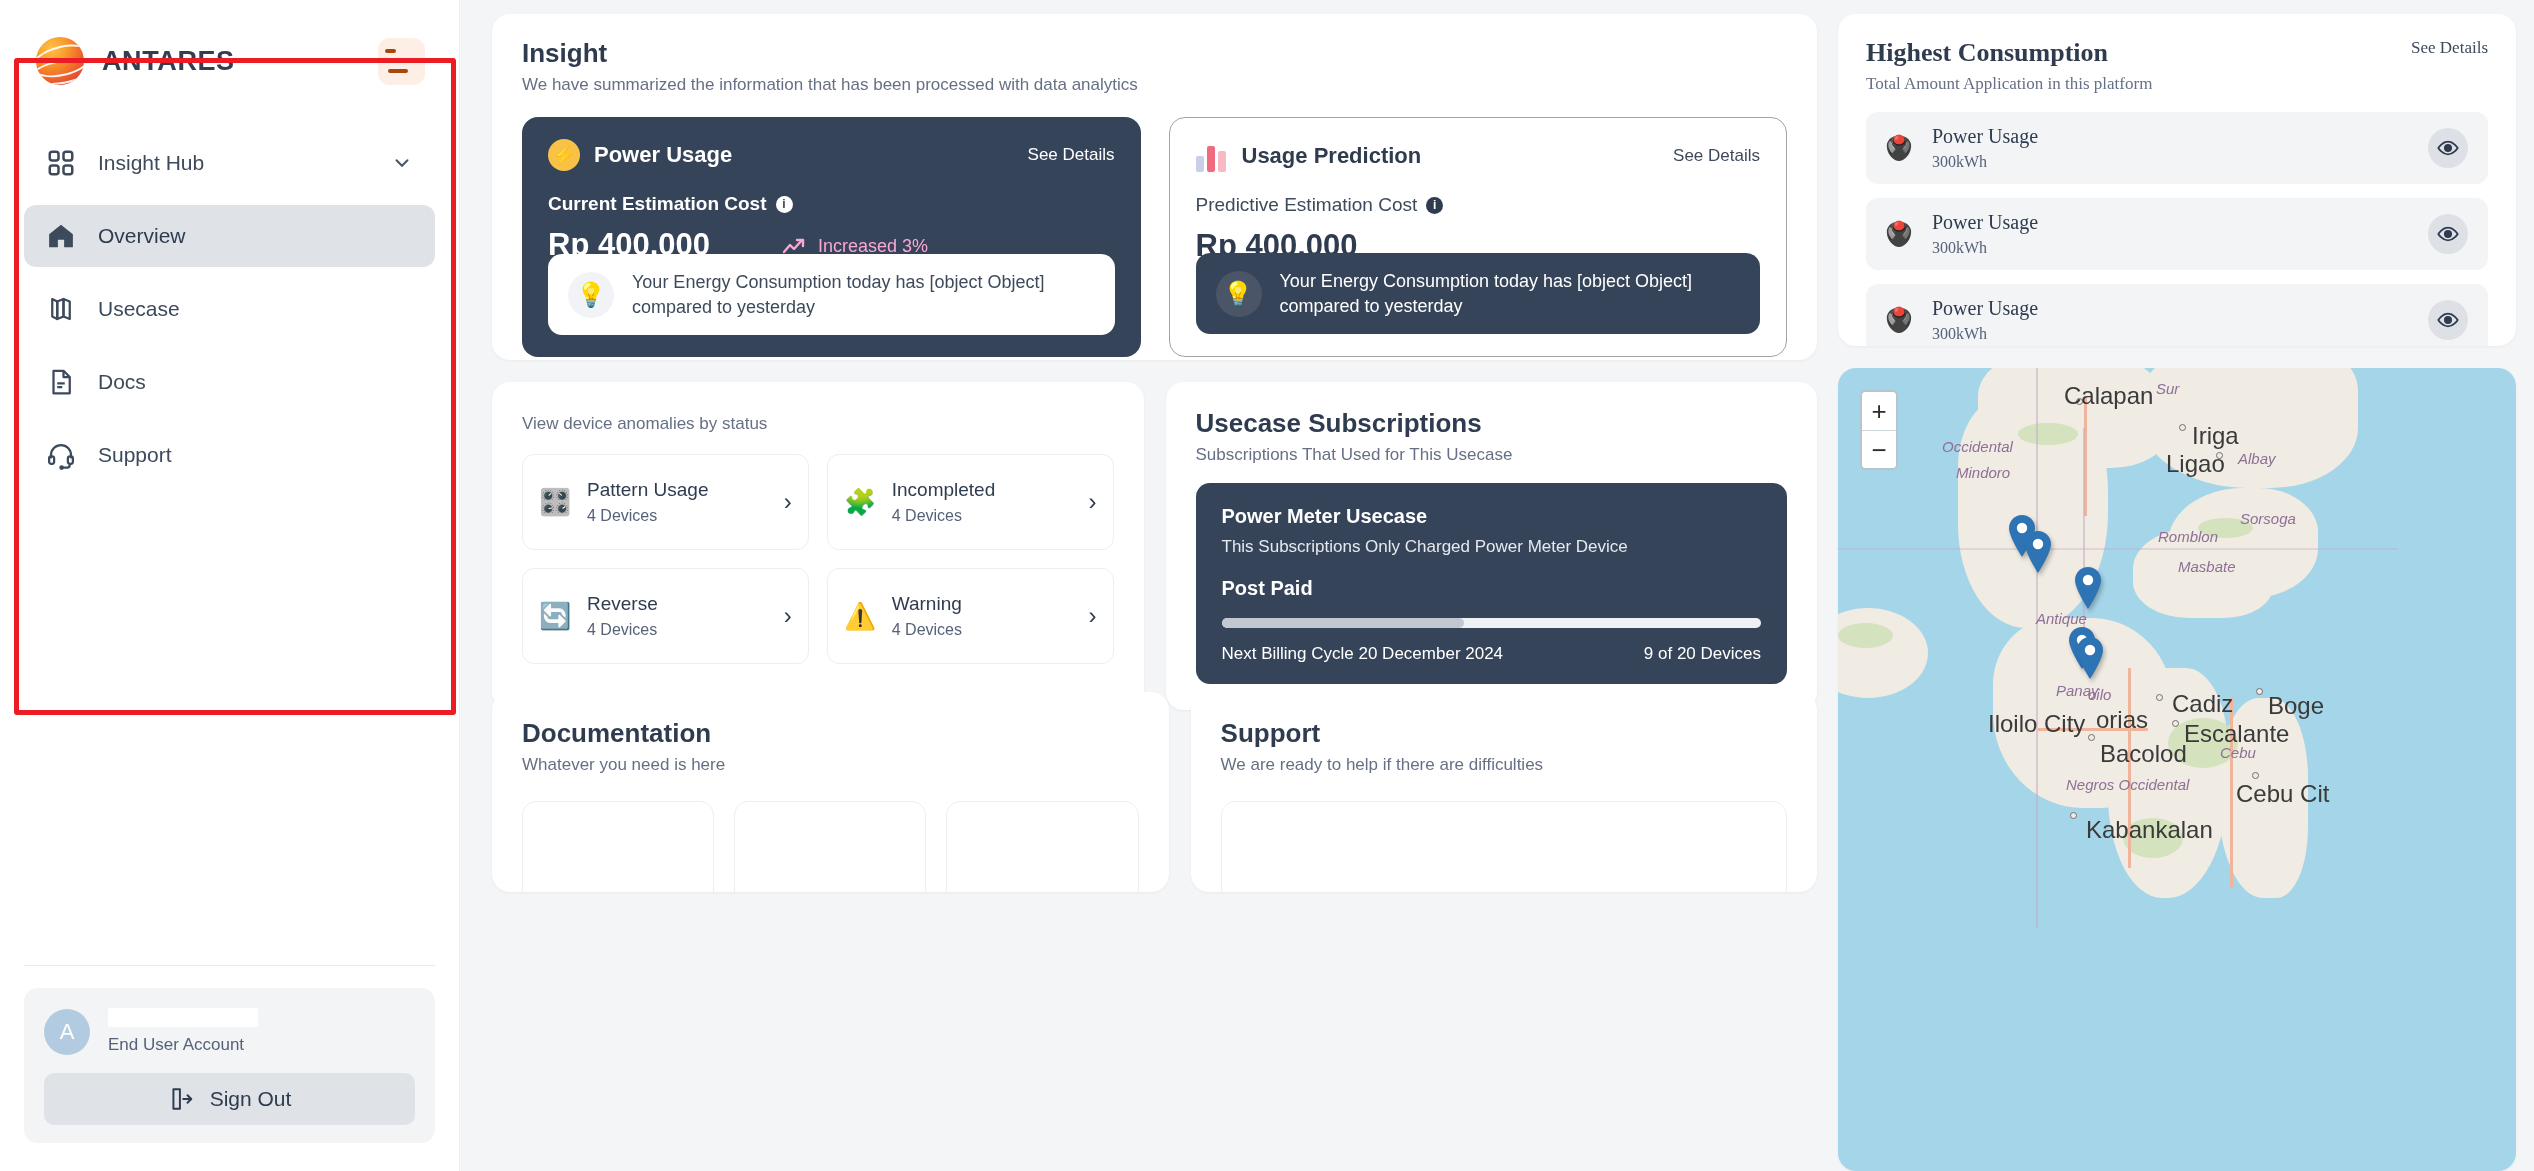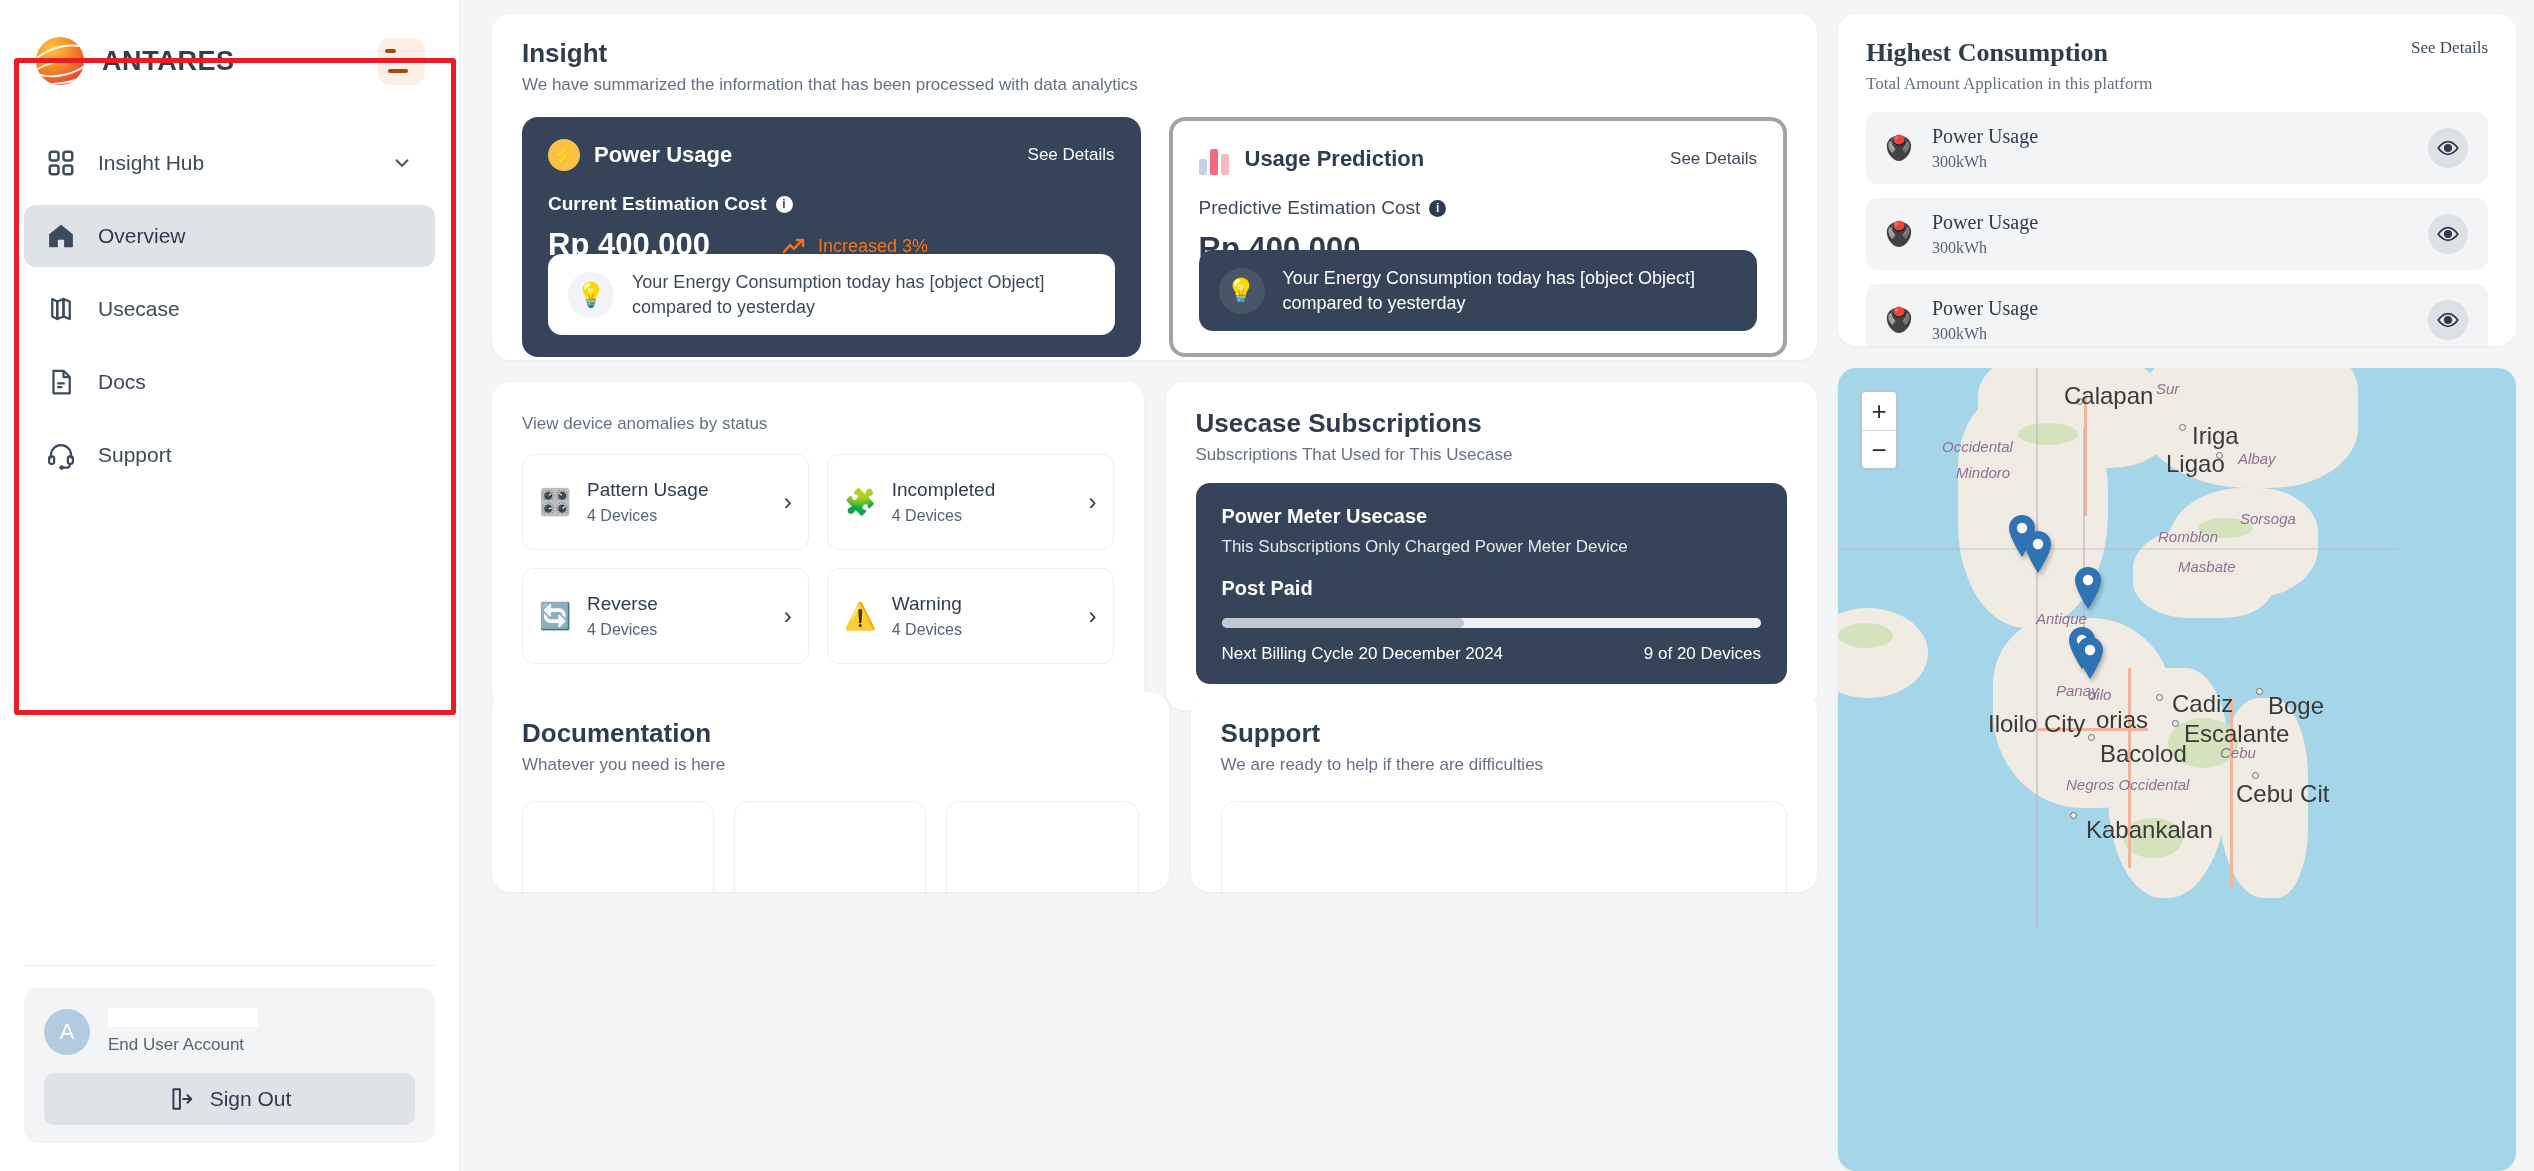--- a/index.html
+++ b/index.html
@@ -104,21 +104,21 @@
   .card-title { font-size: 26px; font-weight: 700; color: #2f3c4f; }
   .card-sub { font-size: 17px; color: #667085; margin-top: 6px; }
   .see-details { font-size: 17px; color: #3d4a5c; cursor: pointer; }
 
   
   .insight { padding: 24px 30px 28px 30px; height: 346px; }
   .insight-grid { display: grid; grid-template-columns: 1fr 1fr; gap: 28px; margin-top: 22px; }
 
   .mini { border-radius: 16px; padding: 22px 26px 24px 26px; position: relative; height: 240px; }
   .mini.dark { background: #36445a; }
-  .mini.light { background: #ffffff; border: 4px solid #a3a3a3; }
+  .mini.light { background: #ffffff; border: 1px solid #a3a3a3; }
   .mini-head { display: flex; align-items: center; justify-content: space-between; }
   .mini-head-left { display: flex; align-items: center; gap: 14px; }
   .badge-bolt {
     width: 32px; height: 32px; border-radius: 50%; background: #f7c245;
     display: flex; align-items: center; justify-content: center; color: #ffffff; font-size: 19px;
   }
   .badge-chart { width: 32px; height: 32px; display: flex; align-items: flex-end; gap: 3px; }
   .badge-chart i { display: block; width: 8px; border-radius: 2px; }
   .badge-chart i:nth-child(1) { height: 16px; background: #c9cfe6; }
   .badge-chart i:nth-child(2) { height: 26px; background: #f16b7e; }
@@ -138,21 +138,21 @@
   .mini.light .info-dot { background: #2f3c4f; color: #ffffff; }
 
   .est-row { display: flex; align-items: flex-start; margin-top: 12px; }
   .est-amount { font-size: 31px; font-weight: 700; }
   .mini.dark .est-amount { color: #ffffff; }
   .mini.light .est-amount { color: #2f3c4f; }
   .est-kwh { font-size: 18px; margin-top: 6px; }
   .mini.dark .est-kwh { color: #e6e9ee; }
   .mini.light .est-kwh { color: #3d4a5c; }
   .trend { display: flex; align-items: center; gap: 10px; font-size: 18px; }
-  .trend.up { color: #f97316; text-align: right; }
+  .trend.up { color: #f9a8d4; text-align: right; }
   .trend.down { color: #1ea65a; }
   .trend svg { width: 26px; height: 22px; }
 
   .tipbox { border-radius: 14px; padding: 16px 20px; display: flex; align-items: center; gap: 18px; position: absolute; left: 26px; right: 26px; bottom: 22px; }
   .mini.dark .tipbox { background: #ffffff; }
   .mini.light .tipbox { background: #36445a; }
   .bulb-circle { width: 46px; height: 46px; border-radius: 50%; display: flex; align-items: center; justify-content: center; font-size: 24px; flex: 0 0 46px; }
   .mini.dark .bulb-circle { background: #f1f3f6; }
   .mini.light .bulb-circle { background: #4a5668; }
   .tiptext { font-size: 18px; line-height: 1.35; }

